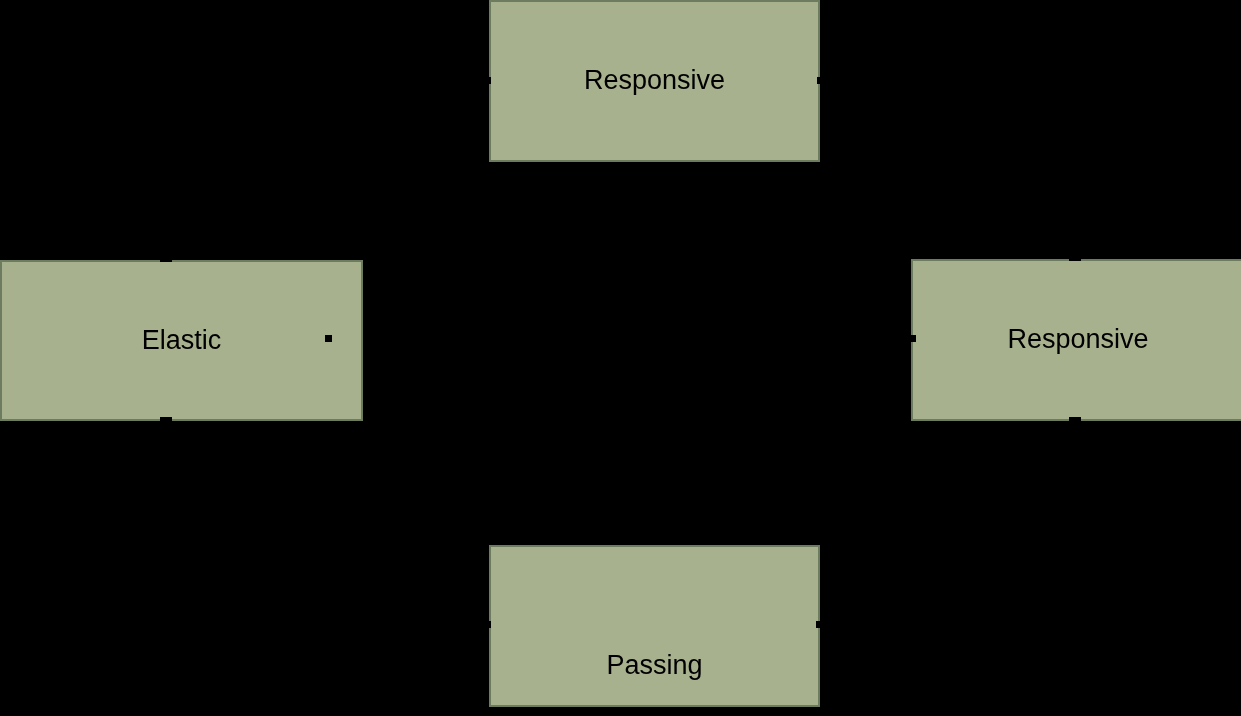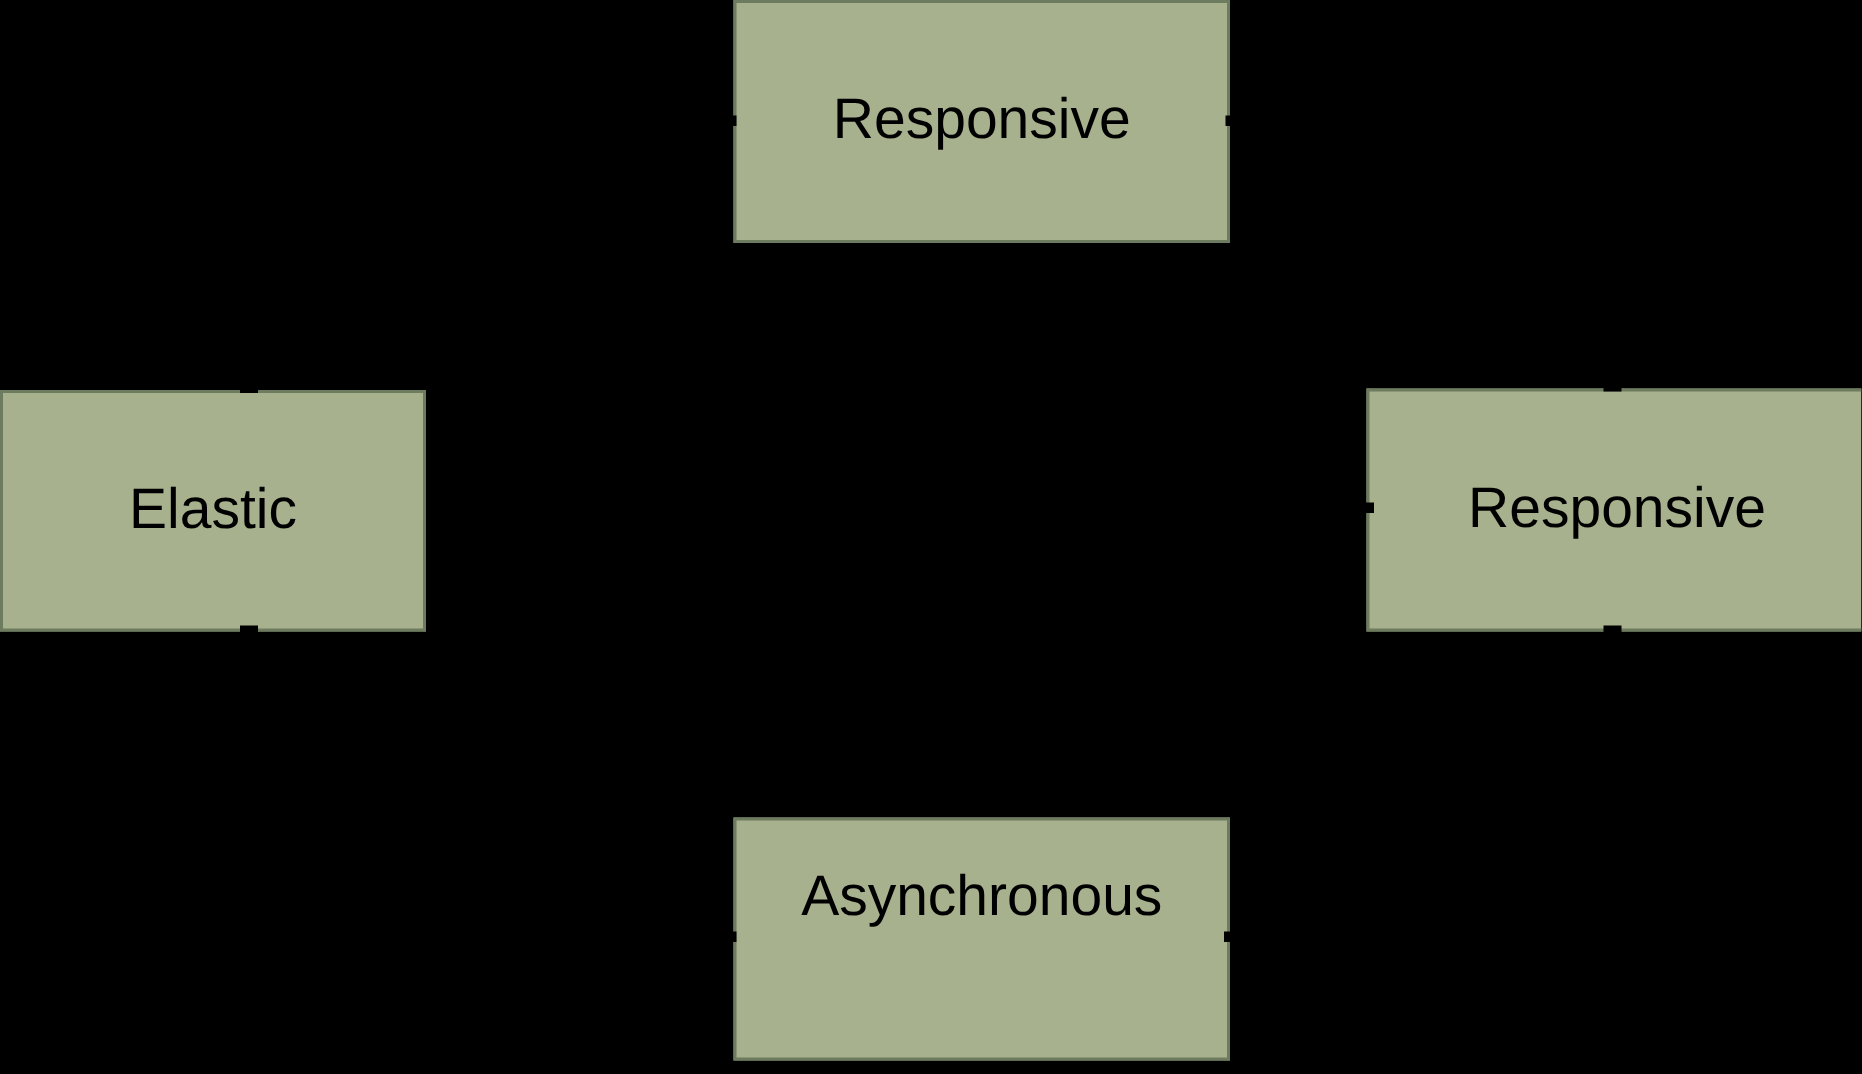--- a/index.html
+++ b/index.html
@@ -23,26 +23,26 @@
   }
   .node {
     position: absolute;
     background: var(--node_fill);
     border: 2px solid var(--node_border);
     display: flex;
     align-items: center;
     justify-content: center;
     text-align: center;
     color: var(--text);
-    font-size: 38px;
+    font-size: 27px;
     line-height: 1.45;
   }
   .node .label { display: block; }
   #node-responsive { left: 489px; top: 0px;   width: 331px; height: 162px; }
-  #node-elastic    { left: 0px;   top: 260px; width: 284px; height: 161px; }
+  #node-elastic    { left: 0px;   top: 260px; width: 363px; height: 161px; }
   #node-resilient  { left: 911px; top: 259px; width: 334px; height: 162px; }
   #node-async      { left: 489px; top: 545px; width: 331px; height: 162px; }
   .tip {
     position: absolute;
     background: #000000;
   }
   #tip-resp-left       { left: 484px;  top: 77px;  width: 7px;  height: 7px; }
   #tip-resp-right      { left: 817px;  top: 77px;  width: 7px;  height: 7px; }
   #tip-elastic-top     { left: 160px;  top: 255px; width: 12px; height: 7px; }
   #tip-elastic-bottom  { left: 160px;  top: 417px; width: 12px; height: 7px; }
@@ -65,22 +65,23 @@
   <div class="node" id="node-elastic">
     <span class="label">Elastic</span>
   </div>
 
   <div class="node" id="node-resilient">
     <span class="label">Responsive</span>
   </div>
 
   <div class="node" id="node-async">
     <span class="label">
-      <span>Asynchronous</span><br>
       <br>
+      <br>
+      <span>Passing</span>
     </span>
   </div>
 
   <div class="tip" id="tip-resp-left"></div>
   <div class="tip" id="tip-resp-right"></div>
   <div class="tip" id="tip-elastic-top"></div>
   <div class="tip" id="tip-elastic-bottom"></div>
   <div class="tip" id="tip-elastic-right"></div>
   <div class="tip" id="tip-resilient-top"></div>
   <div class="tip" id="tip-resilient-bottom"></div>

